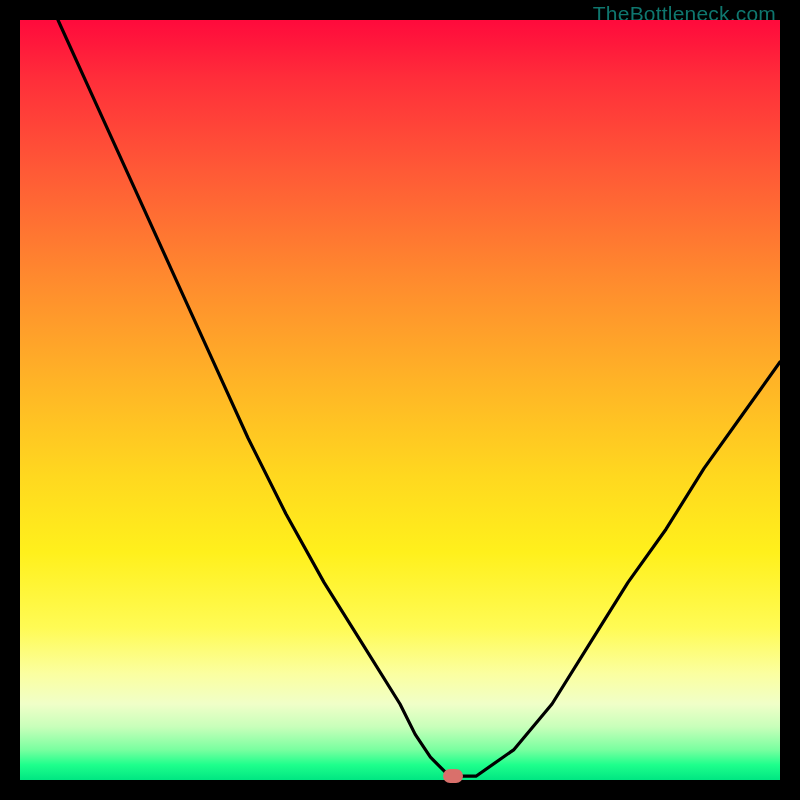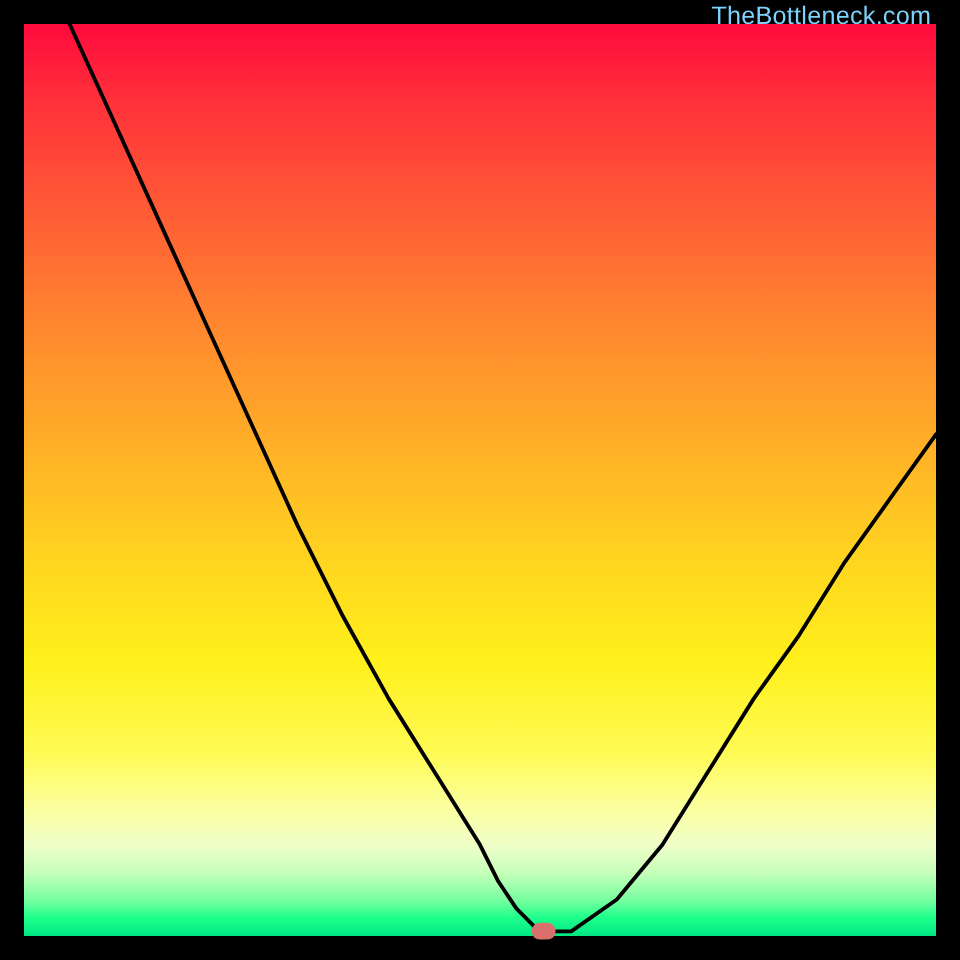--- a/index.html
+++ b/index.html
@@ -53,21 +53,21 @@
     height: 14px;
     border-radius: 7px;
     background: #d9706b;
     transform: translate(-50%, -50%);
   }
 
   .watermark {
     position: absolute;
     top: 2px;
     right: 24px;
-    color: #7dd3fc;
+    color: #0f766e;
     font-size: 21px;
     letter-spacing: 0.2px;
   }
 </style>
 </head>
 <body>
 
 <div class="watermark">TheBottleneck.com</div>
 
 <div class="frame">

